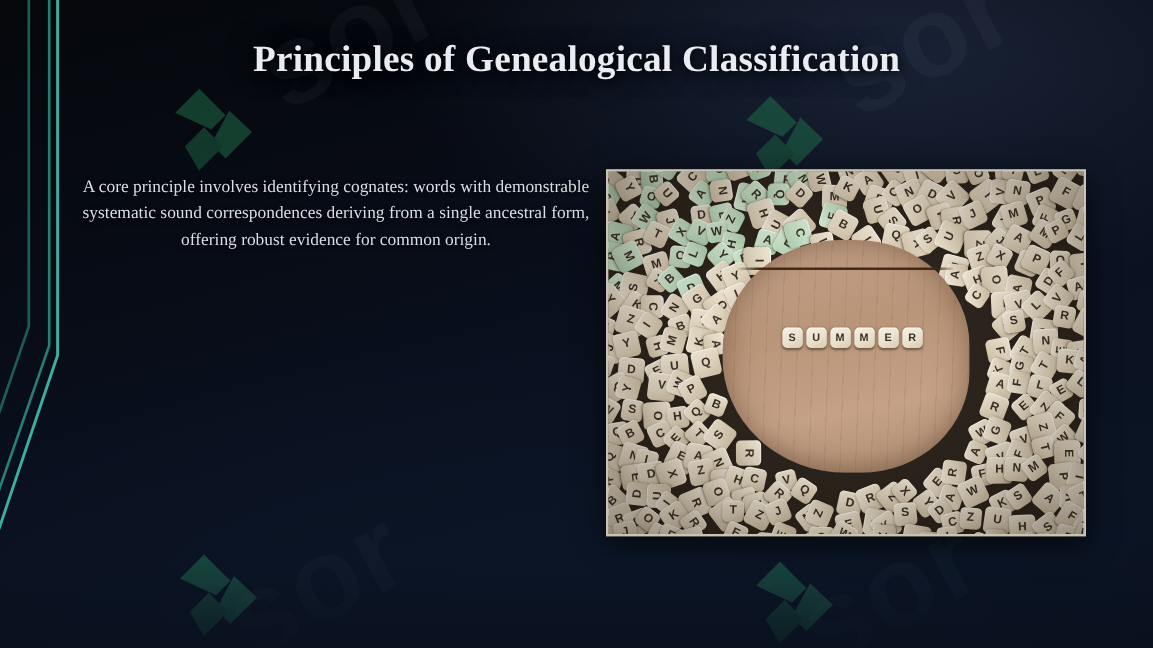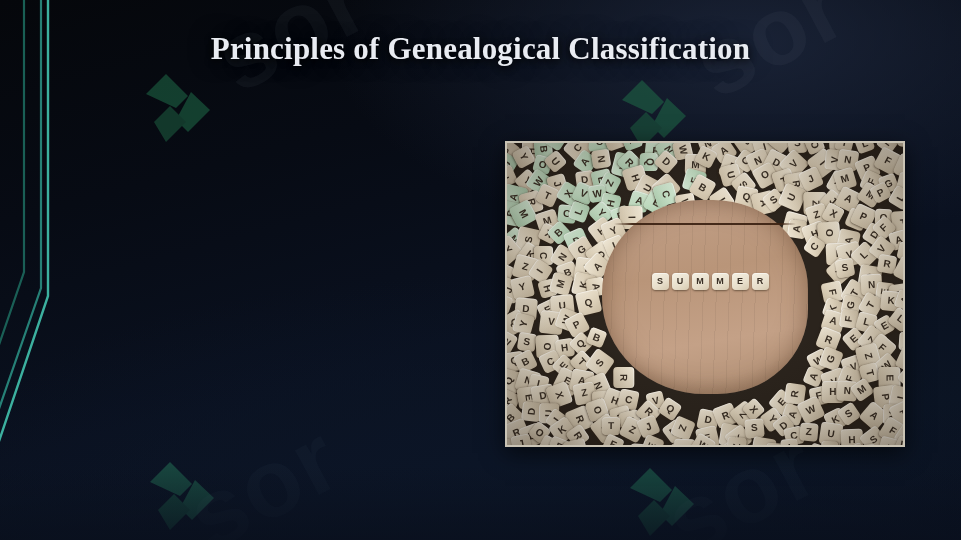--- a/index.html
+++ b/index.html
@@ -198,20 +198,21 @@
 
   <svg class="accent-lines" viewBox="0 0 130 540" preserveAspectRatio="none">
     <path d="M24 -5 L24 272 L-20 400" fill="none" stroke="#1d6e62" stroke-width="2.2" opacity=".85"></path>
     <path d="M41 -5 L41 288 L-16 452" fill="none" stroke="#2e9e8f" stroke-width="2.2" opacity=".80"></path>
     <path d="M48 -5 L48 296 L-8 462" fill="none" stroke="#3fb9a6" stroke-width="2.4" opacity=".95"></path>
   </svg>
 
   <h1 id="title">Principles of Genealogical Classification</h1>
 
   <div id="text-col">
+    <p id="para-small">A core principle involves identifying cognates: words with demonstrable systematic sound correspondences deriving from a single ancestral form, offering robust evidence for common origin.</p>
   </div>
 
   <div id="photo-frame">
     <div id="photo">
       <div class="tiles">
           <span class="tile" style="left: -13.4028px; top: -3.23505px; transform: rotate(-51.7deg); height: 22.7px; width: 22.7px;">G</span>
           <span class="tile" style="left: 14.6003px; top: -2.31475px; transform: rotate(-89.6deg); height: 20.6px; width: 20.6px;">H</span>
           <span class="tile green" style="left: 27.1647px; top: -3.2426px; transform: rotate(84.6deg); height: 18.4px; width: 18.4px;">B</span>
           <span class="tile green" style="left: 40.2551px; top: -12.7107px; transform: rotate(-57deg); height: 18.3px; width: 18.3px;">F</span>
           <span class="tile" style="left: 60.127px; top: -6.43369px; transform: rotate(-47.2deg); height: 22.5px; width: 22.5px;">C</span>

